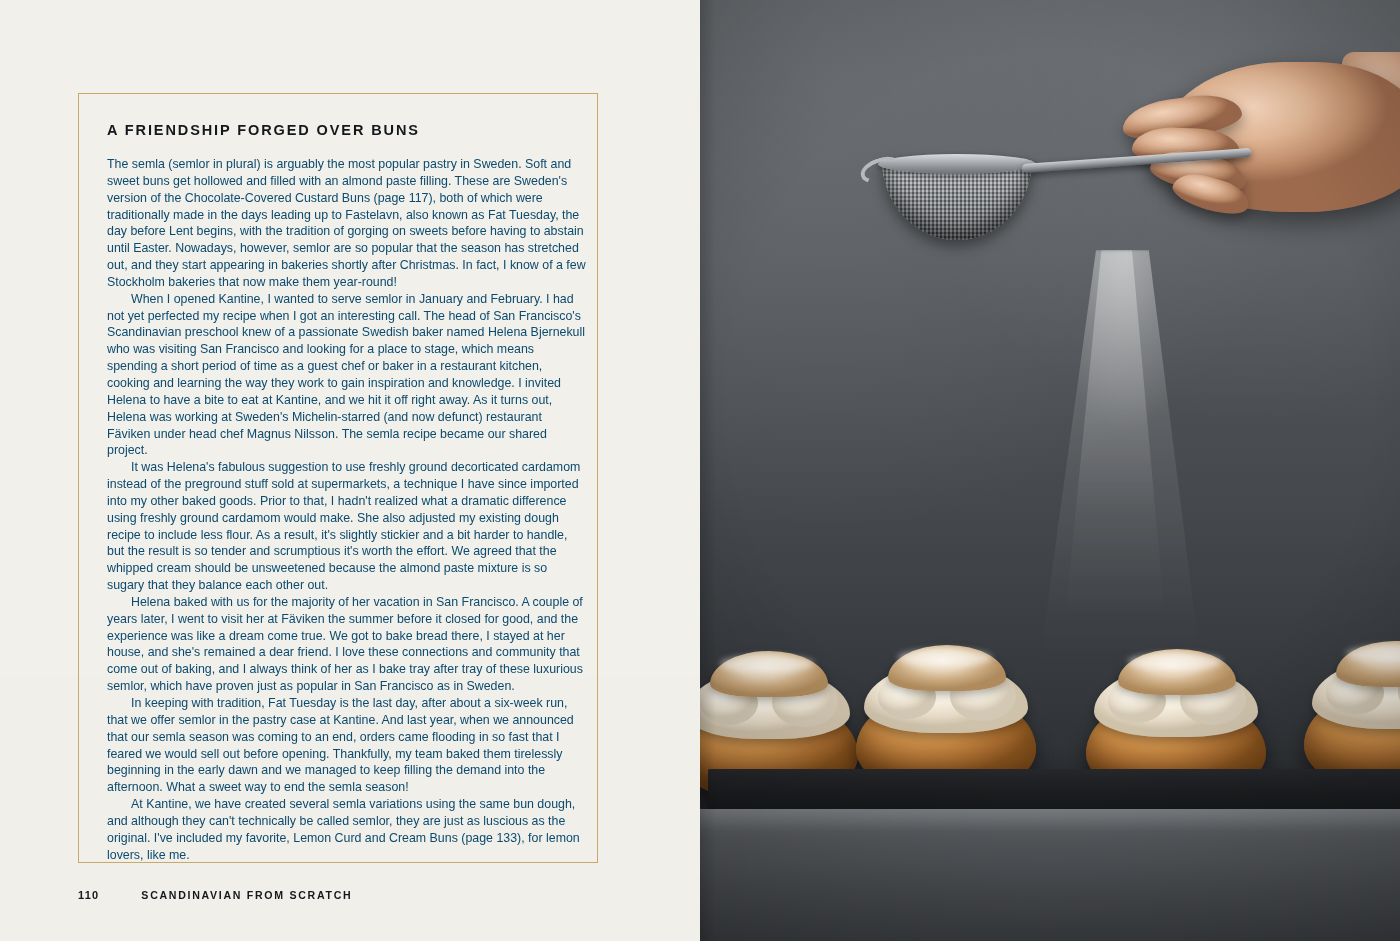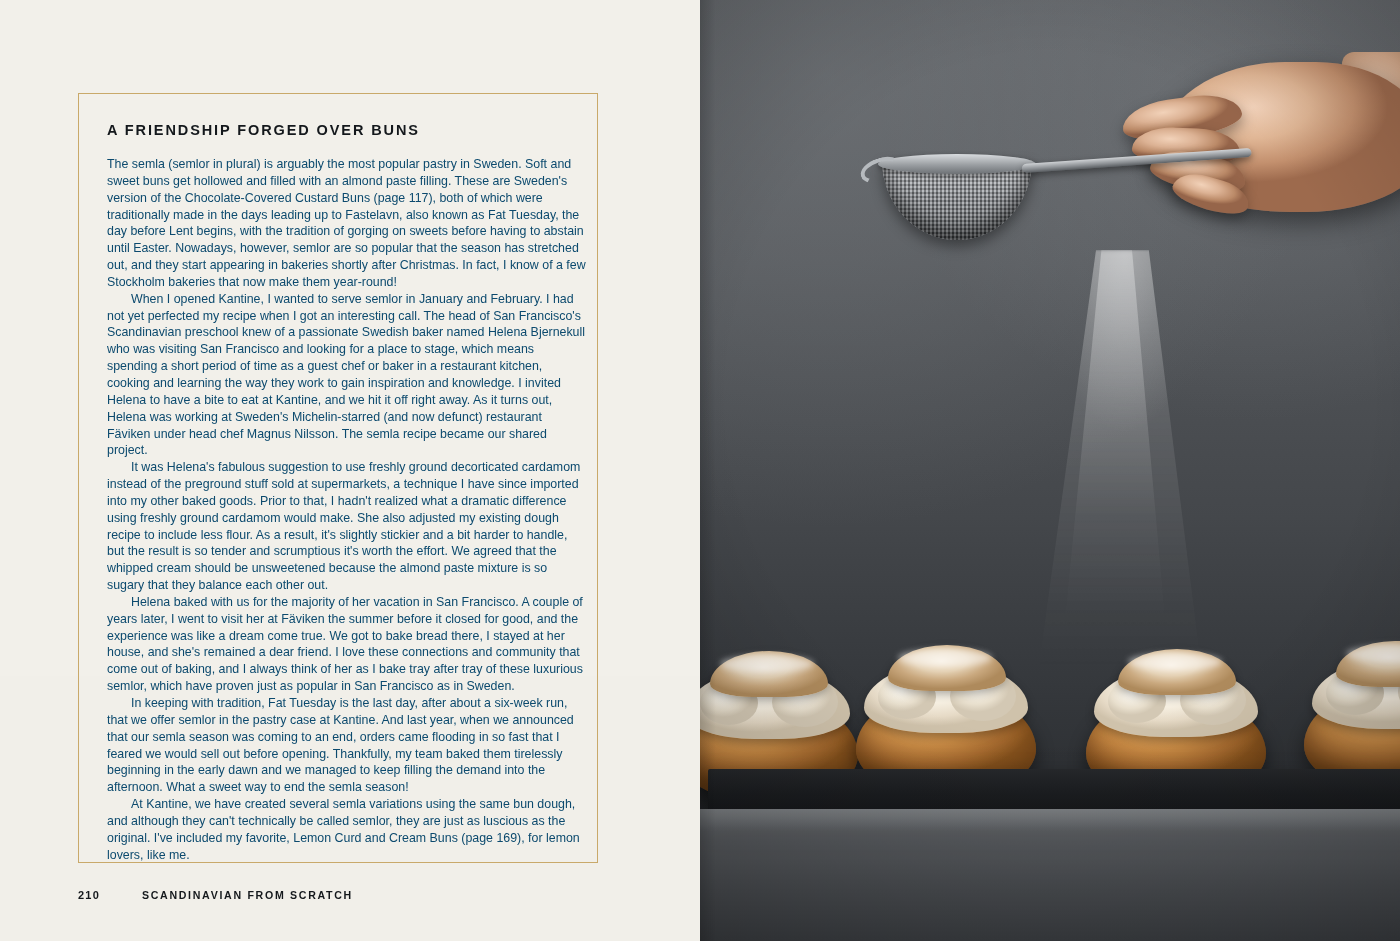--- a/index.html
+++ b/index.html
@@ -341,27 +341,27 @@
   <div class="page-left">
     <div class="text-frame">
       <div class="frame-inner">
         <h1 class="essay-title">A FRIENDSHIP FORGED OVER BUNS</h1>
         <div class="essay-body">
           <p>The semla (semlor in plural) is arguably the most popular pastry in Sweden. Soft and sweet buns get hollowed and filled with an almond paste filling. These are Sweden's version of the Chocolate-Covered Custard Buns (page 117), both of which were traditionally made in the days leading up to Fastelavn, also known as Fat Tuesday, the day before Lent begins, with the tradition of gorging on sweets before having to abstain until Easter. Nowadays, however, semlor are so popular that the season has stretched out, and they start appearing in bakeries shortly after Christmas. In fact, I know of a few Stockholm bakeries that now make them year-round!</p>
           <p>When I opened Kantine, I wanted to serve semlor in January and February. I had not yet perfected my recipe when I got an interesting call. The head of San Francisco's Scandinavian preschool knew of a passionate Swedish baker named Helena Bjernekull who was visiting San Francisco and looking for a place to stage, which means spending a short period of time as a guest chef or baker in a restaurant kitchen, cooking and learning the way they work to gain inspiration and knowledge. I invited Helena to have a bite to eat at Kantine, and we hit it off right away. As it turns out, Helena was working at Sweden's Michelin-starred (and now defunct) restaurant Fäviken under head chef Magnus Nilsson. The semla recipe became our shared project.</p>
           <p>It was Helena's fabulous suggestion to use freshly ground decorticated cardamom instead of the preground stuff sold at supermarkets, a technique I have since imported into my other baked goods. Prior to that, I hadn't realized what a dramatic difference using freshly ground cardamom would make. She also adjusted my existing dough recipe to include less flour. As a result, it's slightly stickier and a bit harder to handle, but the result is so tender and scrumptious it's worth the effort. We agreed that the whipped cream should be unsweetened because the almond paste mixture is so sugary that they balance each other out.</p>
           <p>Helena baked with us for the majority of her vacation in San Francisco. A couple of years later, I went to visit her at Fäviken the summer before it closed for good, and the experience was like a dream come true. We got to bake bread there, I stayed at her house, and she's remained a dear friend. I love these connections and community that come out of baking, and I always think of her as I bake tray after tray of these luxurious semlor, which have proven just as popular in San Francisco as in Sweden.</p>
           <p>In keeping with tradition, Fat Tuesday is the last day, after about a six-week run, that we offer semlor in the pastry case at Kantine. And last year, when we announced that our semla season was coming to an end, orders came flooding in so fast that I feared we would sell out before opening. Thankfully, my team baked them tirelessly beginning in the early dawn and we managed to keep filling the demand into the afternoon. What a sweet way to end the semla season!</p>
-          <p>At Kantine, we have created several semla variations using the same bun dough, and although they can't technically be called semlor, they are just as luscious as the original. I've included my favorite, Lemon Curd and Cream Buns (page 169), for lemon lovers, like me.</p>
+          <p>At Kantine, we have created several semla variations using the same bun dough, and although they can't technically be called semlor, they are just as luscious as the original. I've included my favorite, Lemon Curd and Cream Buns (page 133), for lemon lovers, like me.</p>
         </div>
       </div>
     </div>
 
     <div class="folio">
-      <span class="folio-number">210</span>
+      <span class="folio-number">110</span>
       <span class="folio-book">SCANDINAVIAN FROM SCRATCH</span>
     </div>
   </div>
 
   <div class="page-right">
     <div class="photo">
 
       <div class="hand">
         <div class="wrist"></div>
         <div class="palm"></div>

